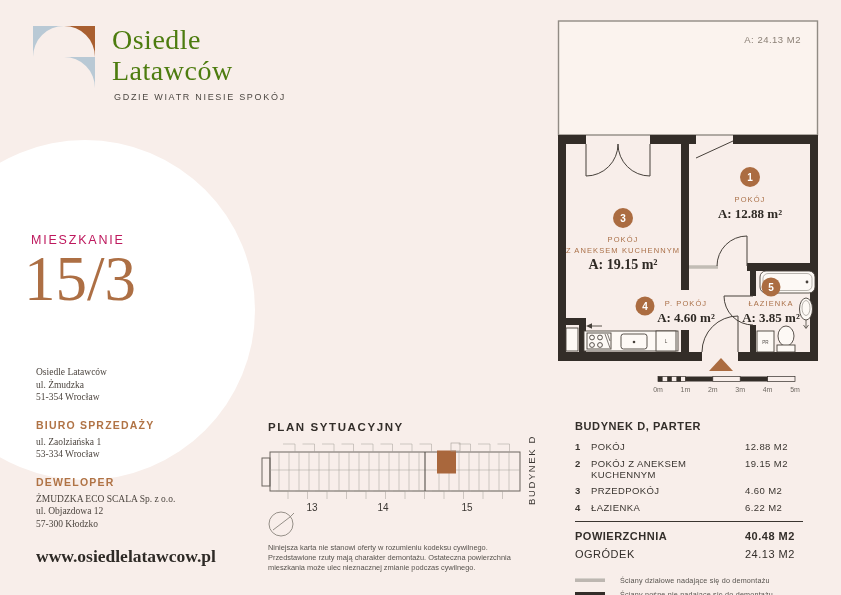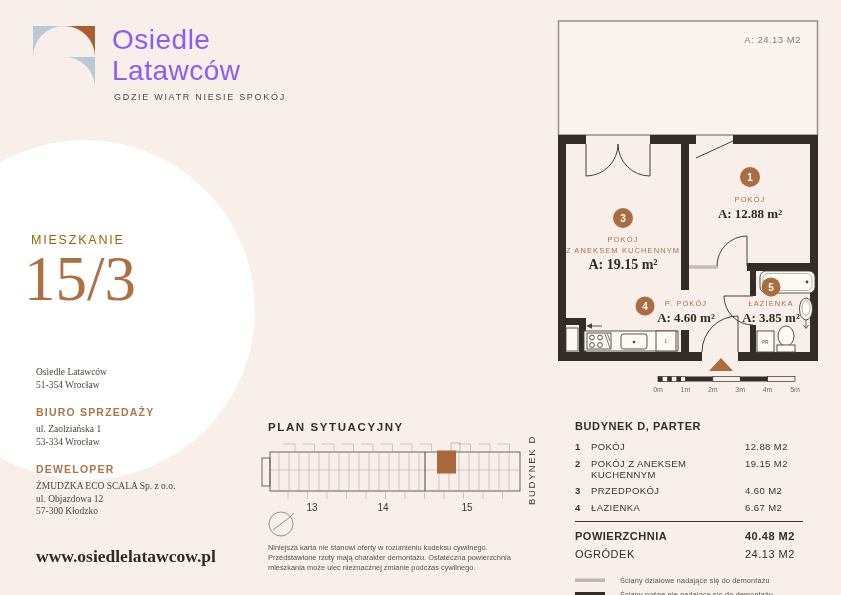--- a/index.html
+++ b/index.html
@@ -7,24 +7,24 @@
     position:relative; width:841px; height:595px; overflow:hidden;
     background:#f8eeea;
     font-family:"Liberation Sans", sans-serif;
     color:#3a3530;
   }
   .abs{position:absolute;}
   
   .circle-bg{left:-85px; top:140px; width:340px; height:340px; border-radius:50%; background:#ffffff;}
   
   .brand-logo{left:33px; top:26px;}
-  .brand-title{left:112px; top:24px; font-family:Liberation Sans, sans-serif; font-size:28px; line-height:31px; color:#8b5cf6; letter-spacing:.5px;}
+  .brand-title{left:112px; top:24px; font-family:Liberation Serif, serif; font-size:28px; line-height:31px; color:#4d7c0f; letter-spacing:.5px;}
   .tagline{left:114px; top:92px; font-size:9px; letter-spacing:1.7px; color:#4c4742;}
   
-  .mieszkanie{left:31px; top:233px; font-size:12.5px; letter-spacing:1.8px; color:#a16207;}
+  .mieszkanie{left:31px; top:233px; font-size:12.5px; letter-spacing:1.8px; color:#be185d;}
   .apt-number{left:24px; top:244px; font-family:"Liberation Serif", serif; font-size:63px; line-height:70px; color:#ad6f44;}
   
   .sections{left:36px; top:366px; width:210px;}
   .section{margin-bottom:15px;}
   .section-heading{font-size:10.5px; font-weight:bold; letter-spacing:1.2px; color:#b07345; margin-bottom:5px;}
   .section-line{font-family:"Liberation Serif", serif; font-size:9.5px; line-height:12.5px; color:#4c453f;}
   .website{left:36px; top:546px; font-family:"Liberation Serif", serif; font-weight:bold; font-size:17.5px; color:#2e2a26;}
   
   .plan-svg{left:0; top:0;}
   .plan-title{left:268px; top:421px; font-size:11.5px; font-weight:bold; letter-spacing:1.6px; color:#332e2a;}
@@ -82,20 +82,21 @@
     <div>Latawców</div>
   </div>
   <div class="abs tagline">GDZIE WIATR NIESIE SPOKÓJ</div>
 
   <div class="abs mieszkanie">MIESZKANIE</div>
   <div class="abs apt-number">15/3</div>
 
   <div class="abs sections">
     <div class="section">
       <div class="section-line">Osiedle Latawców</div>
+      <div class="section-line">ul. Żmudzka</div>
       <div class="section-line">51-354 Wrocław</div>
     </div>
     <div class="section">
       <div class="section-heading">BIURO SPRZEDAŻY</div>
       <div class="section-line">ul. Zaolziańska 1</div>
       <div class="section-line">53-334 Wrocław</div>
     </div>
     <div class="section">
       <div class="section-heading">DEWELOPER</div>
       <div class="section-line">ŻMUDZKA ECO SCALA Sp. z o.o.</div>
@@ -259,21 +260,21 @@
       <span class="val">19.15 M2</span>
     </div>
     <div class="srow">
       <span class="no">3</span>
       <span class="name">PRZEDPOKÓJ</span>
       <span class="val">4.60 M2</span>
     </div>
     <div class="srow">
       <span class="no">4</span>
       <span class="name">ŁAZIENKA</span>
-      <span class="val">6.67 M2</span>
+      <span class="val">6.22 M2</span>
     </div>
     <div class="sdivider"></div>
     <div class="trow">
       <span class="name bold">POWIERZCHNIA</span>
       <span class="val bold">40.48 M2</span>
     </div>
     <div class="trow">
       <span class="name">OGRÓDEK</span>
       <span class="val">24.13 M2</span>
     </div>

